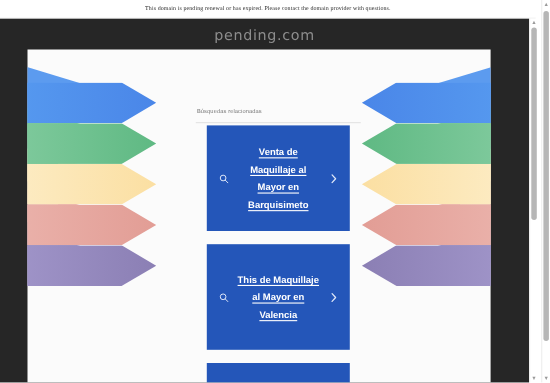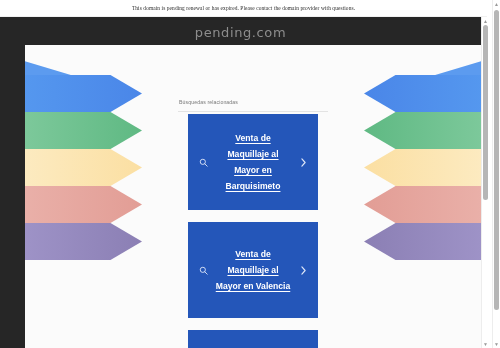--- a/index.html
+++ b/index.html
@@ -60,21 +60,21 @@
     color: #8d8d8d;
     letter-spacing: .6px;
     font-family: "DejaVu Sans", sans-serif;
   }
 
   
   .canvas {
     position: absolute;
     left: 25px;
     top: 28px;
-    width: 456px;
+    width: 421px;
     height: 303px;
     background: #fbfbfb;
     overflow: hidden;
   }
 
   
   .deco {
     position: absolute;
     top: 0;
     width: 160px;
@@ -304,21 +304,21 @@
             </span>
           </div>
 
           <div class="card">
             <span class="card-icon">
               <svg width="9" height="9" viewBox="0 0 16 16" fill="none" stroke="currentColor" stroke-width="1.6">
                 <circle cx="6.8" cy="6.8" r="4.6"></circle>
                   <line x1="10.3" y1="10.3" x2="14.6" y2="14.6" stroke-linecap="round"></line>
               </svg>
             </span>
-            <span class="card-title">Venta de Maquillaje al Mayor en Valencia</span>
+            <span class="card-title">This de Maquillaje al Mayor en Valencia</span>
             <span class="card-chevron">
               <svg width="7" height="9" viewBox="0 0 8 14" fill="none" stroke="currentColor" stroke-width="1.8" stroke-linecap="round" stroke-linejoin="round">
                 <polyline points="1.5,1.5 6.5,7 1.5,12.5"></polyline>
               </svg>
             </span>
           </div>
 
           <div class="card" style="min-height:60px;padding-top:14px;align-items:flex-start;">
             <span class="card-icon" style="visibility:hidden;">
               <svg width="9" height="9" viewBox="0 0 16 16" fill="none" stroke="currentColor" stroke-width="1.6">

